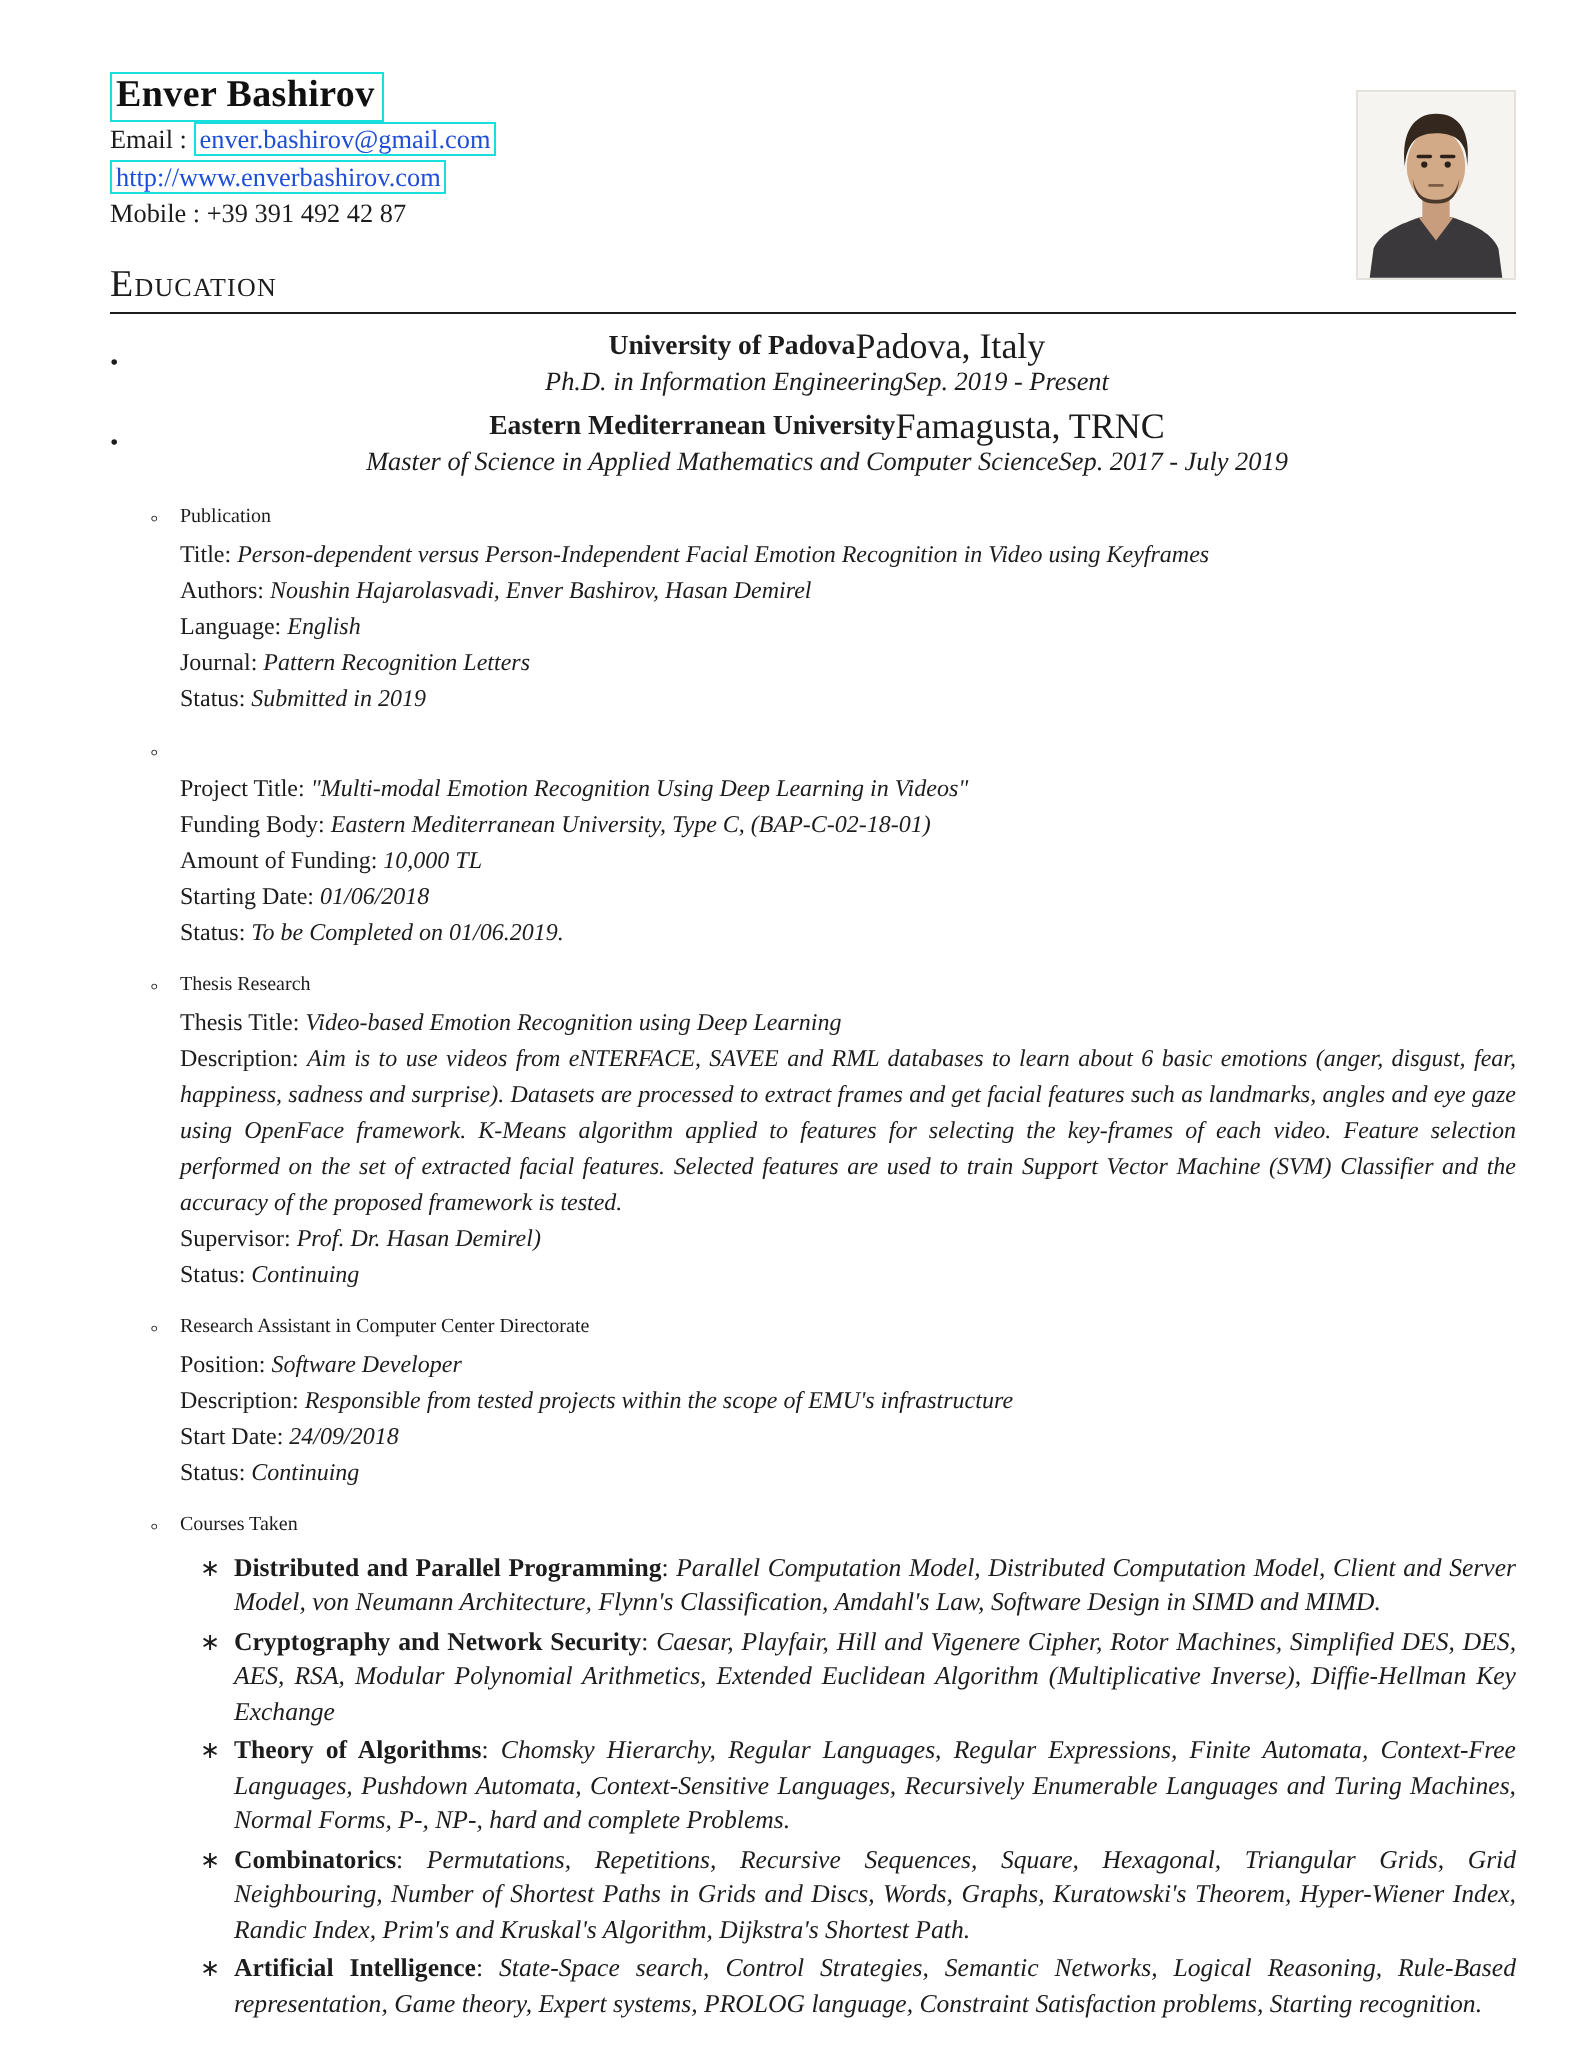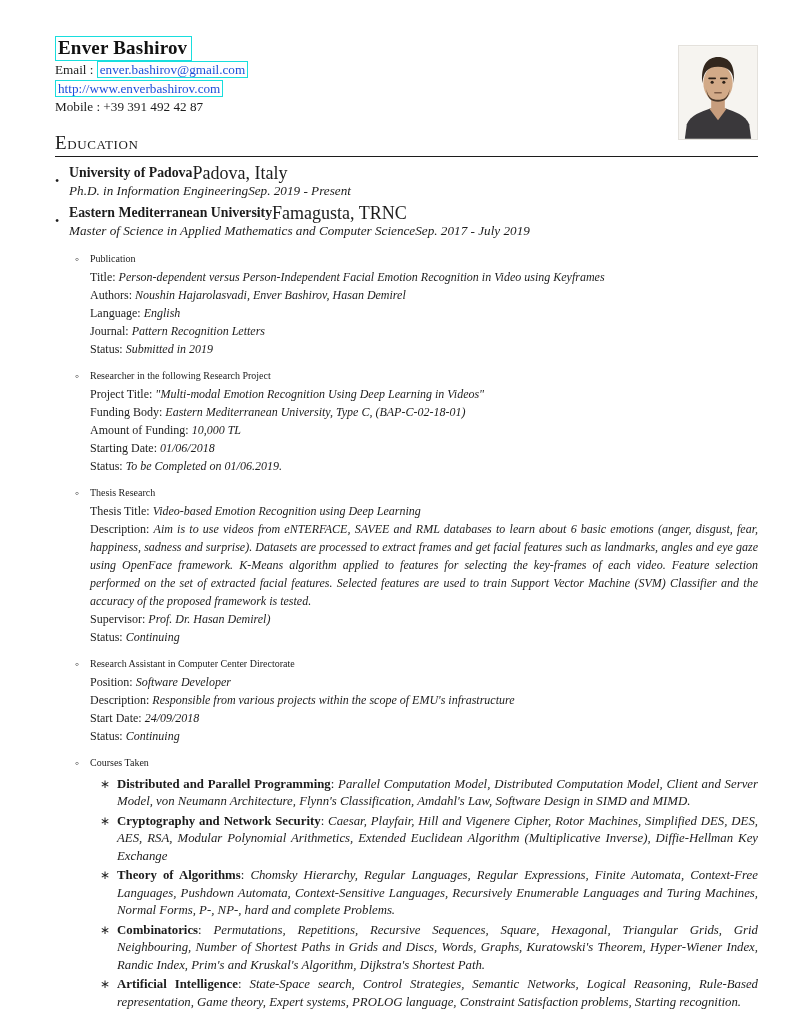--- a/index.html
+++ b/index.html
@@ -52,21 +52,21 @@
   }
   .sec-rule {
     border: none;
     border-top: 1px solid #1c1c1c;
     margin: 2px 0 7px 0;
   }
   
   .edu-item { display: flex; margin-bottom: 3px; }
   .edu-bullet { width: 14px; font-size: 12px; align-self: center; padding-bottom: 2px; }
   .edu-content { flex: 1; }
-  .erow { display: flex; justify-content: flex-start; line-height: 18.5px; }
+  .erow { display: flex; justify-content: center; line-height: 18.5px; }
   .inst { font-weight: bold; font-size: 13.8px; }
   .loc  { font-size: 18px; }
   .deg, .dates { font-style: italic; font-size: 13.2px; }
   
   .sub { margin: 9px 0 5px 20px; }
   .sub-head { display: flex; line-height: 18px; }
   .sub-bullet { width: 15px; font-size: 12px; }
   .sub-title { font-weight: normal; font-size: 10px; }
   .sub-body { margin-left: 15px; }
   .field { margin: 0; font-size: 12px; line-height: 18px; text-align: justify; }
@@ -170,21 +170,20 @@
         <p class="field"><span class="lbl">Authors:</span> <span class="val">Noushin Hajarolasvadi, Enver Bashirov, Hasan Demirel</span></p>
         <p class="field"><span class="lbl">Language:</span> <span class="val">English</span></p>
         <p class="field"><span class="lbl">Journal:</span> <span class="val">Pattern Recognition Letters</span></p>
         <p class="field"><span class="lbl">Status:</span> <span class="val">Submitted in 2019</span></p>
       </div>
     </div>
 
     <div class="sub">
       <div class="sub-head">
         <span class="sub-bullet">◦</span>
-        <span class="sub-title">Researcher in the following Research Project</span>
       </div>
       <div class="sub-body">
         <p class="field"><span class="lbl">Project Title:</span> <span class="val">"Multi-modal Emotion Recognition Using Deep Learning in Videos"</span></p>
         <p class="field"><span class="lbl">Funding Body:</span> <span class="val">Eastern Mediterranean University, Type C, (BAP-C-02-18-01)</span></p>
         <p class="field"><span class="lbl">Amount of Funding:</span> <span class="val">10,000 TL</span></p>
         <p class="field"><span class="lbl">Starting Date:</span> <span class="val">01/06/2018</span></p>
         <p class="field"><span class="lbl">Status:</span> <span class="val">To be Completed on 01/06.2019.</span></p>
       </div>
     </div>
 
@@ -201,21 +200,21 @@
       </div>
     </div>
 
     <div class="sub">
       <div class="sub-head">
         <span class="sub-bullet">◦</span>
         <span class="sub-title">Research Assistant in Computer Center Directorate</span>
       </div>
       <div class="sub-body">
         <p class="field"><span class="lbl">Position:</span> <span class="val">Software Developer</span></p>
-        <p class="field"><span class="lbl">Description:</span> <span class="val">Responsible from various projects within the scope of EMU's infrastructure</span></p>
+        <p class="field"><span class="lbl">Description:</span> <span class="val">Responsible from tested projects within the scope of EMU's infrastructure</span></p>
         <p class="field"><span class="lbl">Start Date:</span> <span class="val">24/09/2018</span></p>
         <p class="field"><span class="lbl">Status:</span> <span class="val">Continuing</span></p>
       </div>
     </div>
 
     <div class="sub">
       <div class="sub-head">
         <span class="sub-bullet">◦</span>
         <span class="sub-title">Courses Taken</span>
       </div>

